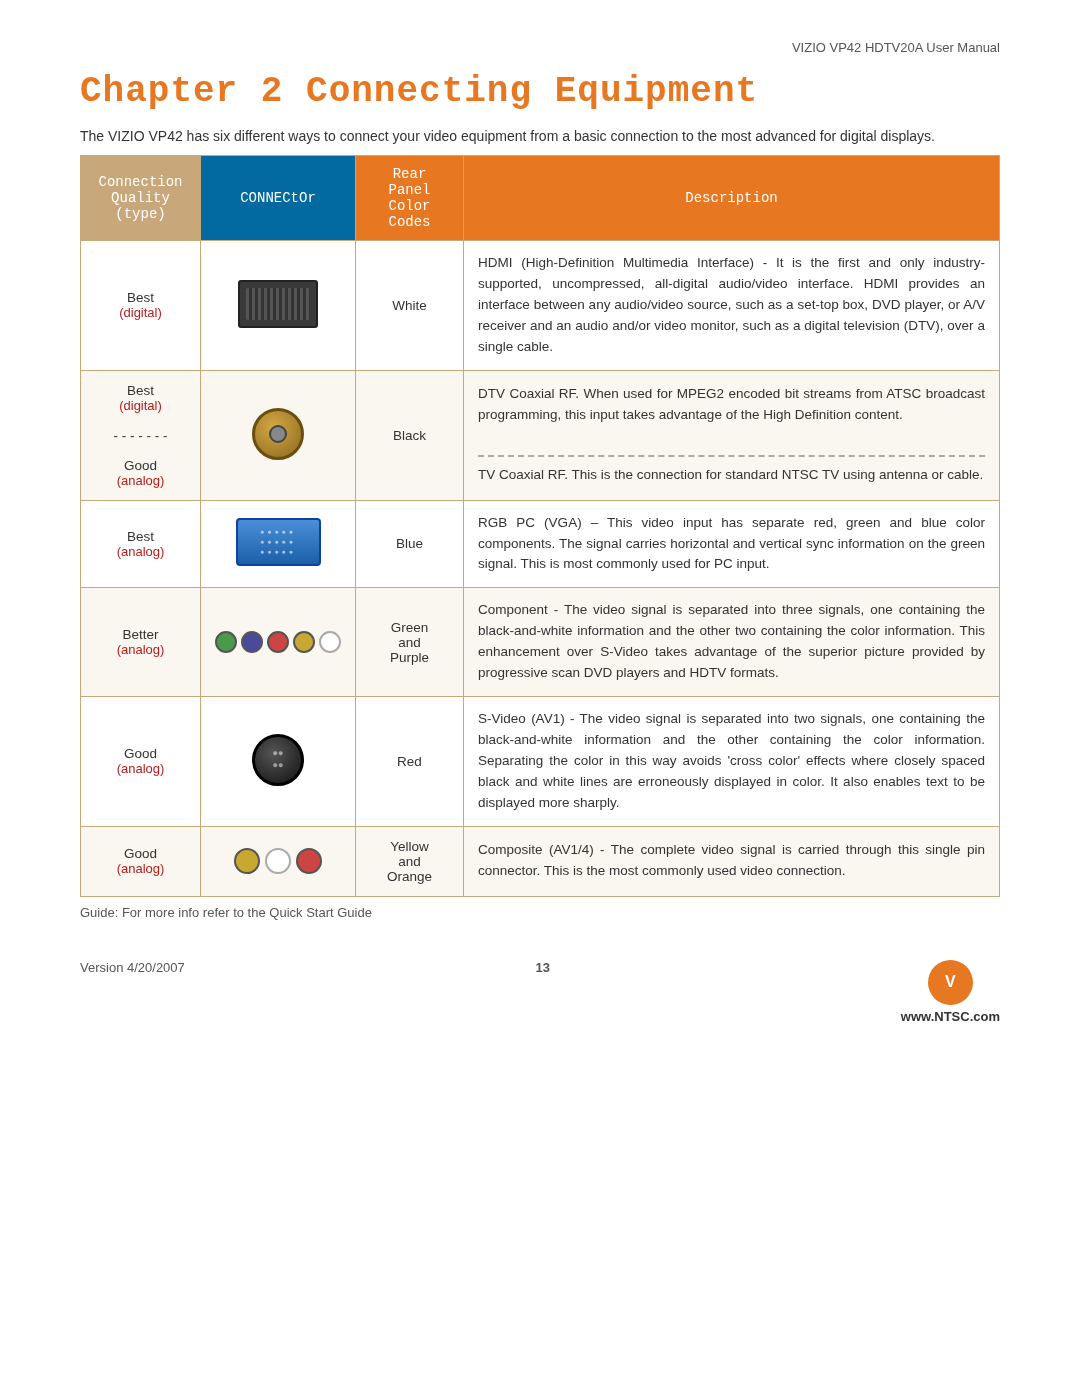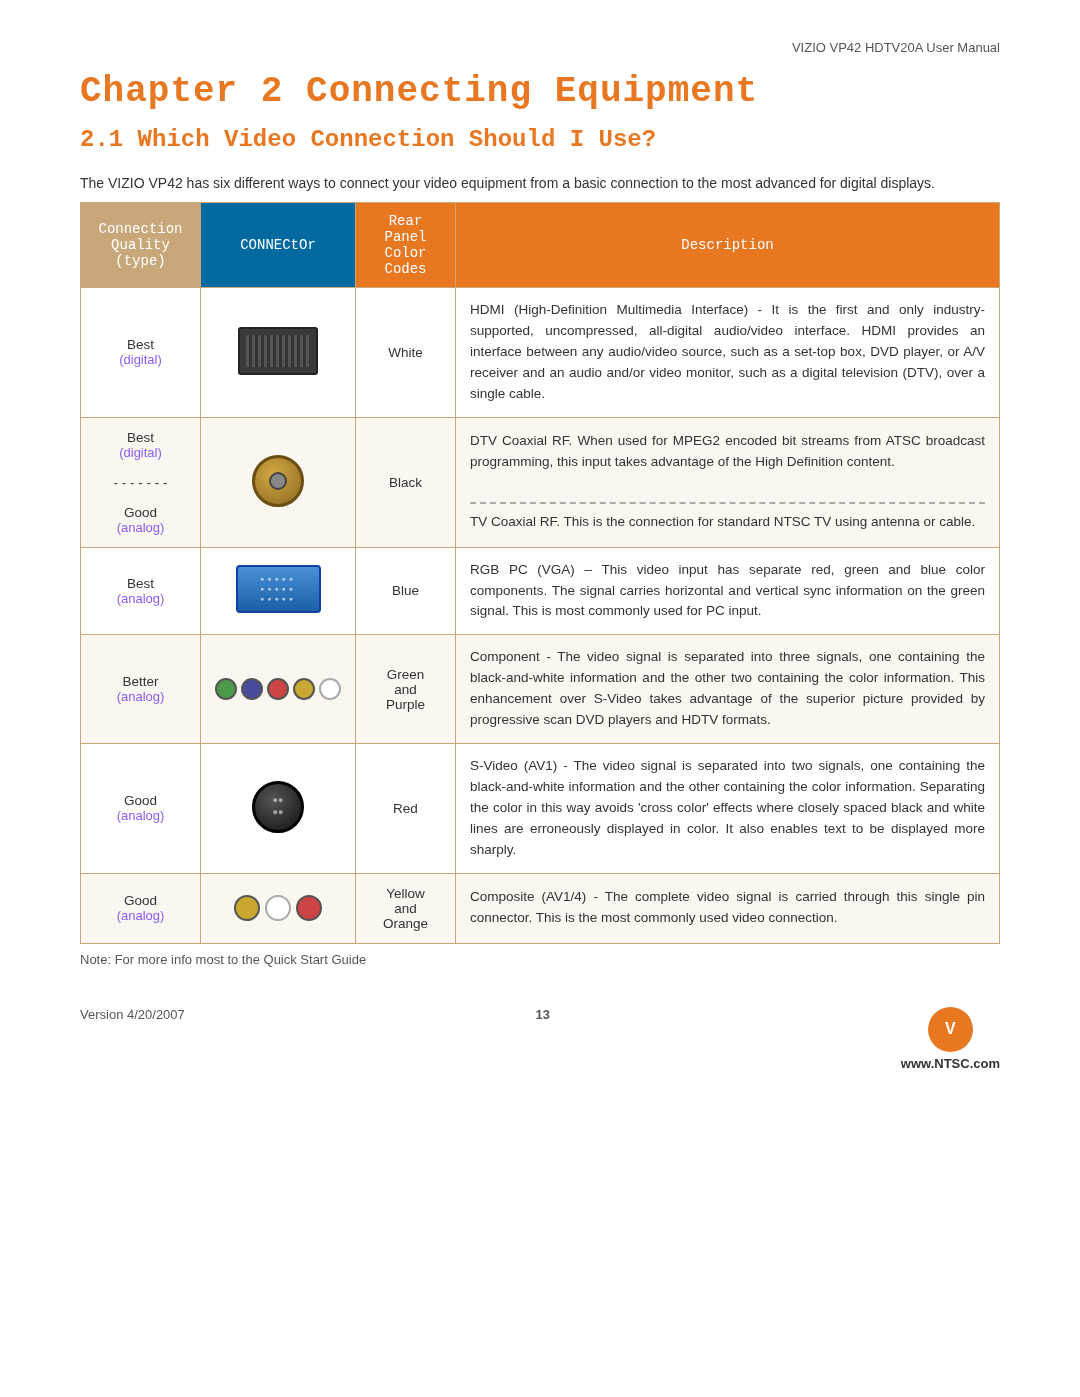--- a/index.html
+++ b/index.html
@@ -68,21 +68,21 @@
       width: 120px;
       background-color: #c8a87a;
       color: #fff;
     }
     .conn-table thead th.col-connector {
       width: 150px;
       background-color: #0369a1;
       color: #fff;
     }
     .conn-table thead th.col-color {
-      width: 100px;
+      width: 108px;
       background-color: #e87722;
     }
     .conn-table tbody tr {
       border-bottom: 1px solid #c8a87a;
     }
     .conn-table tbody tr:nth-child(odd) {
       background-color: #fff;
     }
     .conn-table tbody tr:nth-child(even) {
       background-color: #faf6f0;
@@ -251,32 +251,31 @@
       font-size: 16px;
       font-family: Arial, sans-serif;
     }
     .footer-url {
       font-size: 13px;
       font-weight: bold;
       color: #333;
     }
     .quality-sub {
       font-size: 13px;
-      color: #8b5cf6;
+      color: #b91c1c;
     }
   </style>
 </head>
 <body>
 
 <div class="page">
 
   <div class="header-right">VIZIO VP42 HDTV20A User Manual</div>
 
   <div class="chapter-title">Chapter 2  Connecting Equipment</div>
-  <div class="section-title">2.1 Which Video Connection Should I Use?</div>
   <div class="intro-text">The VIZIO VP42 has six different ways to connect your video equipment from a basic connection to the most advanced for digital displays.</div>
 
   <table class="conn-table">
     <thead>
       <tr>
         <th class="col-quality">Connection<br>Quality (type)</th>
         <th class="col-connector">CONNECtOr</th>
         <th class="col-color">Rear<br>Panel<br>Color<br>Codes</th>
         <th>Description</th>
       </tr>
@@ -346,21 +345,21 @@
             <span class="comp-circle" style="background:#fff; border-color:#aaa; width:26px; height:26px;"></span>
             <span class="comp-circle" style="background:#c44; width:26px; height:26px;"></span>
           </div>
         </td>
         <td class="td-color">Yellow<br>and<br>Orange</td>
         <td class="td-description">Composite (AV1/4) - The complete video signal is carried through this single pin connector. This is the most commonly used video connection.</td>
       </tr>
     </tbody>
   </table>
 
-  <div class="note-text">Note:  For more info most to the Quick Start Guide</div>
+  <div class="note-text">Guide:  For more info refer to the Quick Start Guide</div>
 
   <div class="footer">
     <div class="footer-left">Version 4/20/2007</div>
     <div class="footer-center">13</div>
     <div class="footer-right">
       <div class="vizio-logo">V</div>
       <div class="footer-url">www.NTSC.com</div>
     </div>
   </div>
 

